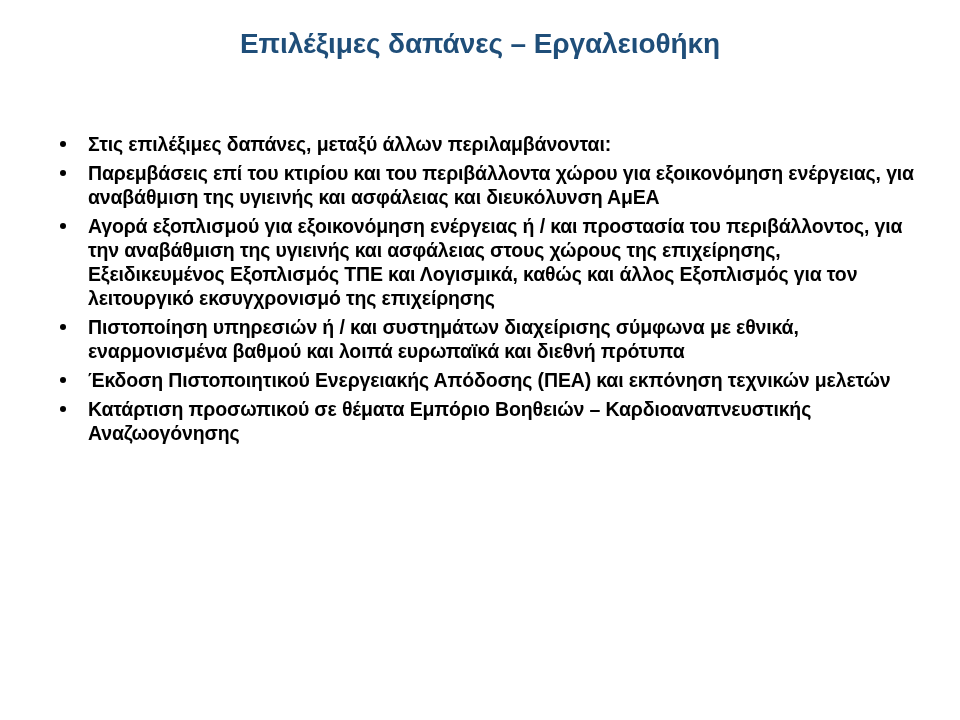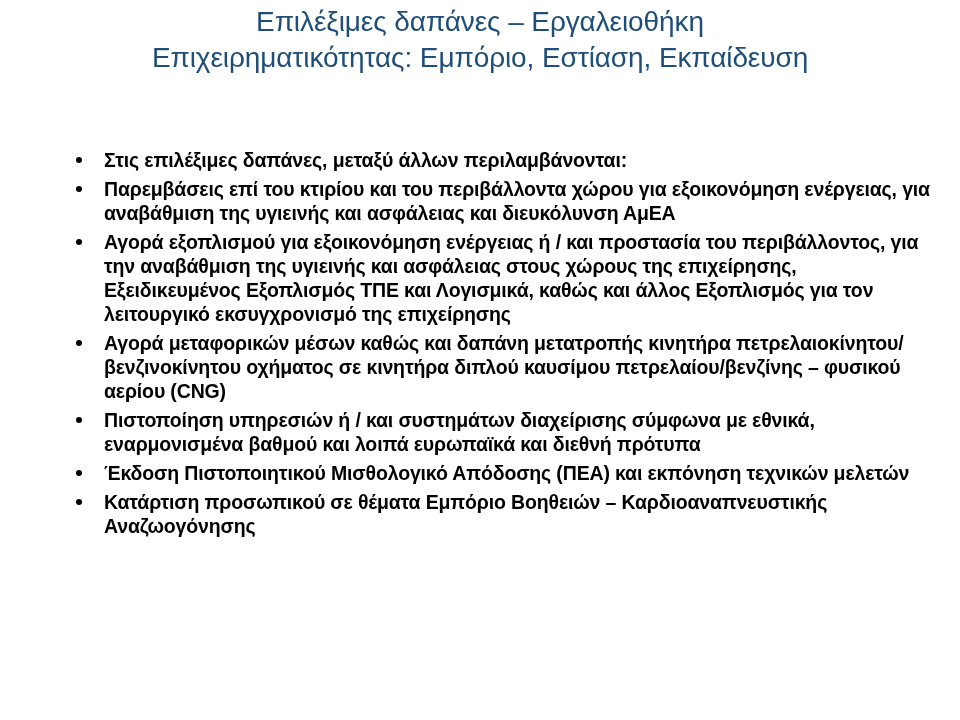--- a/index.html
+++ b/index.html
@@ -22,41 +22,41 @@
     width: 960px;
     height: 720px;
     background: #ffffff;
     box-sizing: border-box;
   }
 
   
   .slide-title {
     position: absolute;
     left: 40px;
-    top: 4px;
+    top: 26px;
     width: 880px;
     text-align: center;
     color: #1F4E79;
     font-size: 28px;
-    font-weight: normal;
+    font-weight: bold;
     line-height: 1.30;
     letter-spacing: -0.1px;
     white-space: normal;
   }
   .slide-title .tline {
     display: block;
   }
 
   
   .body-list {
     position: absolute;
     left: 48px;
     top: 132px;
     width: 868px;
-    margin: 16px;
+    margin: 0;
     padding: 0;
     list-style: none;
     color: #000000;
   }
 
   .bullet-item {
     position: relative;
     padding-left: 40px;
     margin: 0 0 5px 0;
     font-size: 19.5px;
@@ -86,53 +86,48 @@
     display: block;
   }
 </style>
 </head>
 <body>
 
 <div class="slide">
 
   <div class="slide-title">
     <span class="tline">Επιλέξιμες δαπάνες – Εργαλειοθήκη</span>
-    <span class="tline">Επιχειρηματικότητας: Εμπόριο, Εστίαση, Εκπαίδευση</span>
   </div>
 
   <ul class="body-list">
 
     <li class="bullet-item">
       <span class="bullet-marker"></span>
       <span class="bullet-text">Στις επιλέξιμες δαπάνες, μεταξύ άλλων περιλαμβάνονται:</span>
     </li>
 
     <li class="bullet-item">
       <span class="bullet-marker"></span>
       <span class="bullet-text">Παρεμβάσεις επί του κτιρίου και του περιβάλλοντα χώρου για εξοικονόμηση ενέργειας, για αναβάθμιση της υγιεινής και ασφάλειας και διευκόλυνση ΑμΕΑ</span>
     </li>
 
     <li class="bullet-item">
       <span class="bullet-marker"></span>
       <span class="bullet-text">Αγορά εξοπλισμού για εξοικονόμηση ενέργειας ή / και προστασία του περιβάλλοντος, για την αναβάθμιση της υγιεινής και ασφάλειας στους χώρους της επιχείρησης, Εξειδικευμένος Εξοπλισμός ΤΠΕ και Λογισμικά, καθώς και άλλος Εξοπλισμός για τον λειτουργικό εκσυγχρονισμό της επιχείρησης</span>
     </li>
 
-    <li class="bullet-item">
-      <span class="bullet-marker"></span>
-      <span class="bullet-text">Αγορά μεταφορικών μέσων καθώς και δαπάνη μετατροπής κινητήρα πετρελαιοκίνητου/βενζινοκίνητου οχήματος σε κινητήρα διπλού καυσίμου πετρελαίου/βενζίνης – φυσικού αερίου (CNG)</span>
-    </li>
 
     <li class="bullet-item">
       <span class="bullet-marker"></span>
       <span class="bullet-text">Πιστοποίηση υπηρεσιών ή / και συστημάτων διαχείρισης σύμφωνα με εθνικά, εναρμονισμένα βαθμού και λοιπά ευρωπαϊκά και διεθνή πρότυπα</span>
     </li>
 
     <li class="bullet-item">
       <span class="bullet-marker"></span>
-      <span class="bullet-text">Έκδοση Πιστοποιητικού Μισθολογικό Απόδοσης (ΠΕΑ) και εκπόνηση τεχνικών μελετών</span>
+      <span class="bullet-text">Έκδοση Πιστοποιητικού Ενεργειακής Απόδοσης (ΠΕΑ) και εκπόνηση τεχνικών μελετών</span>
     </li>
 
     <li class="bullet-item">
       <span class="bullet-marker"></span>
       <span class="bullet-text">Κατάρτιση προσωπικού σε θέματα Εμπόριο Βοηθειών – Καρδιοαναπνευστικής Αναζωογόνησης</span>
     </li>
 
 
 
   </ul>

